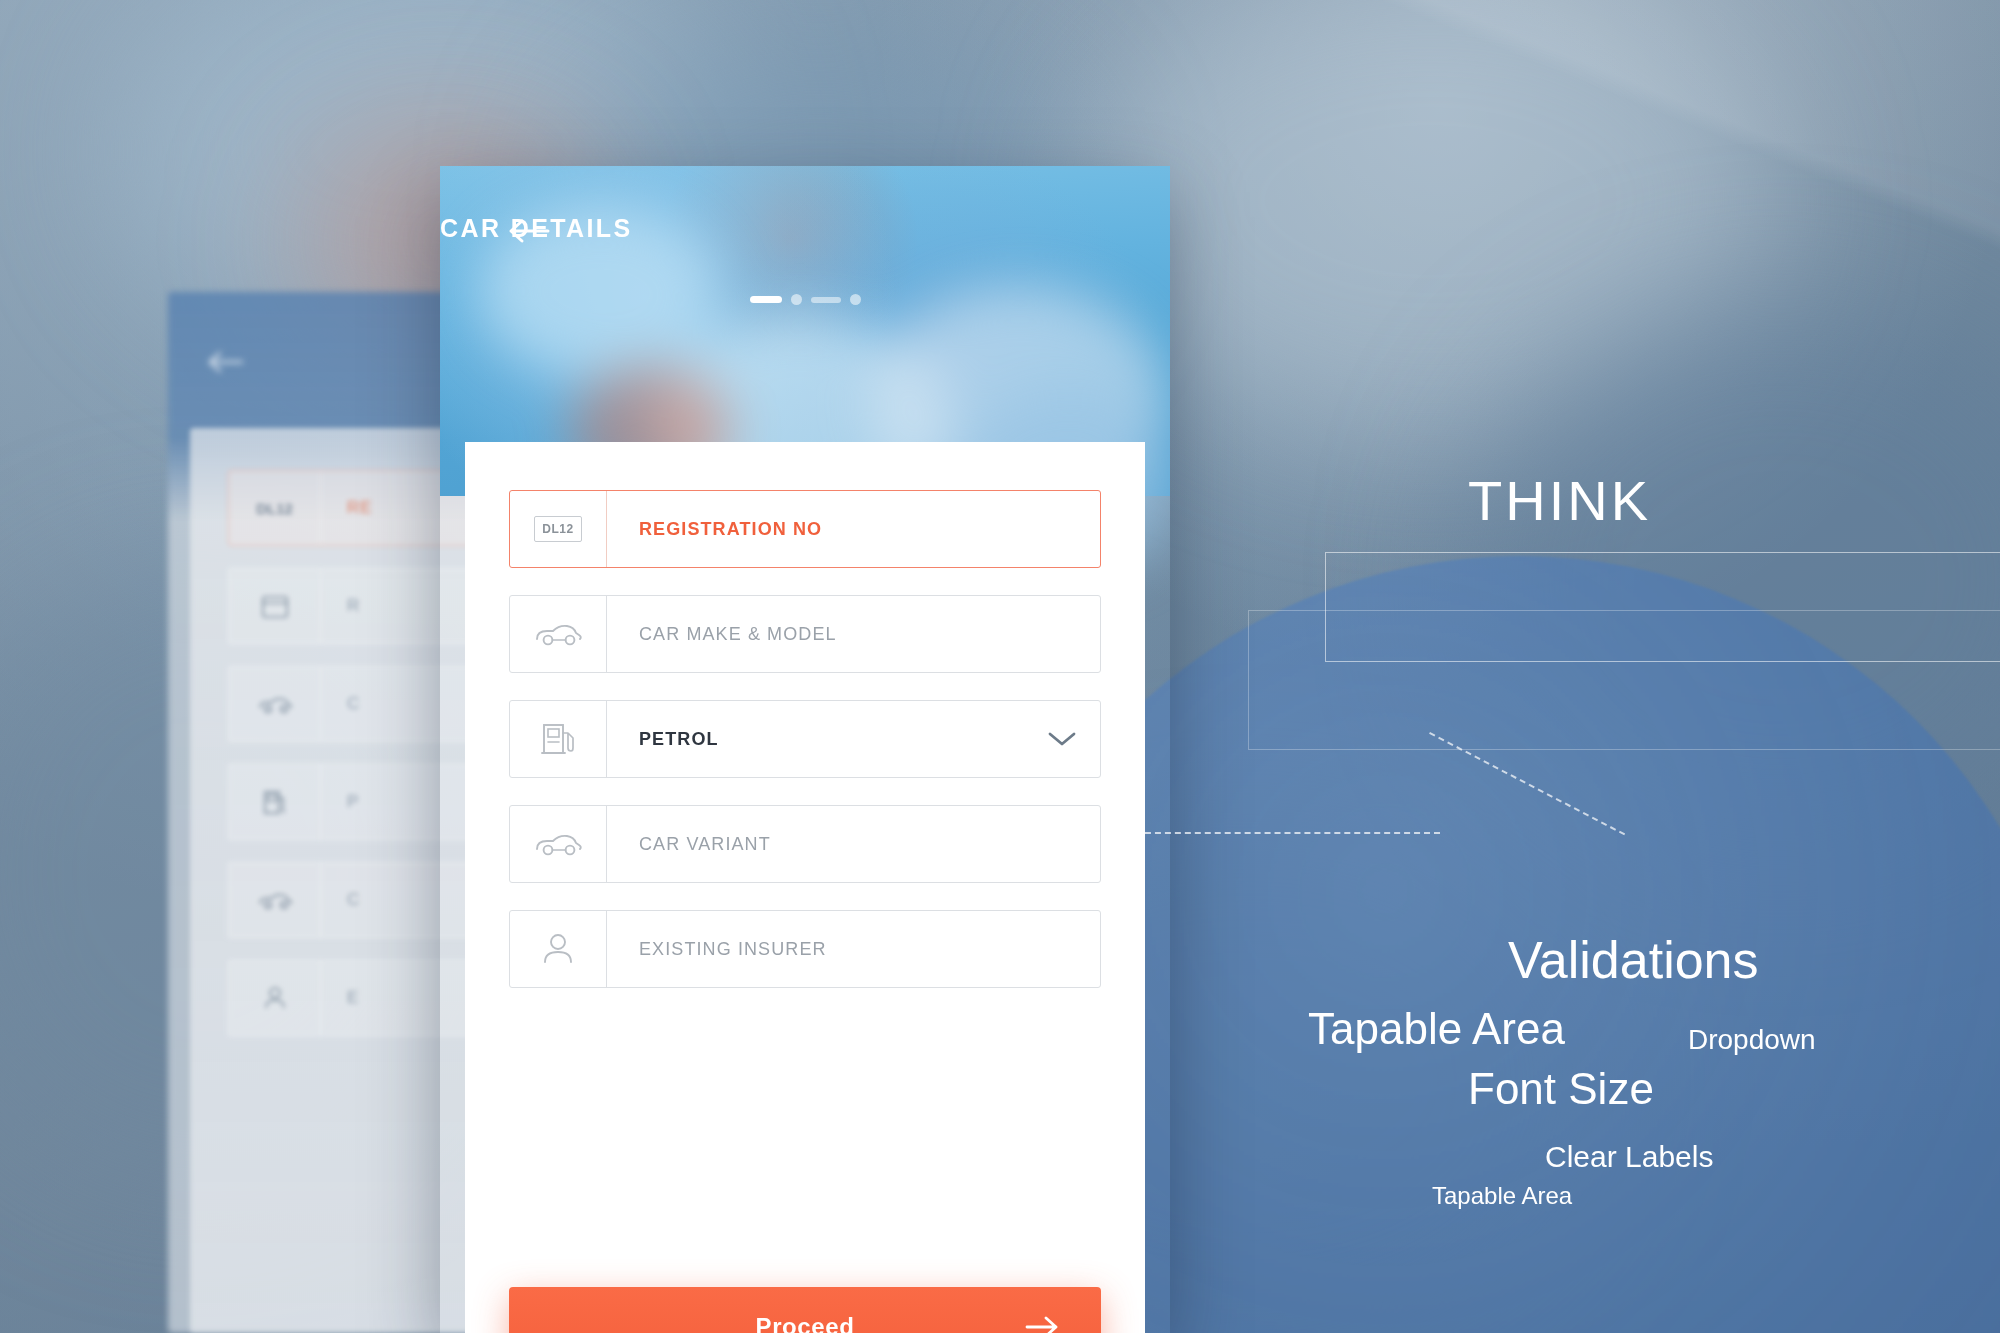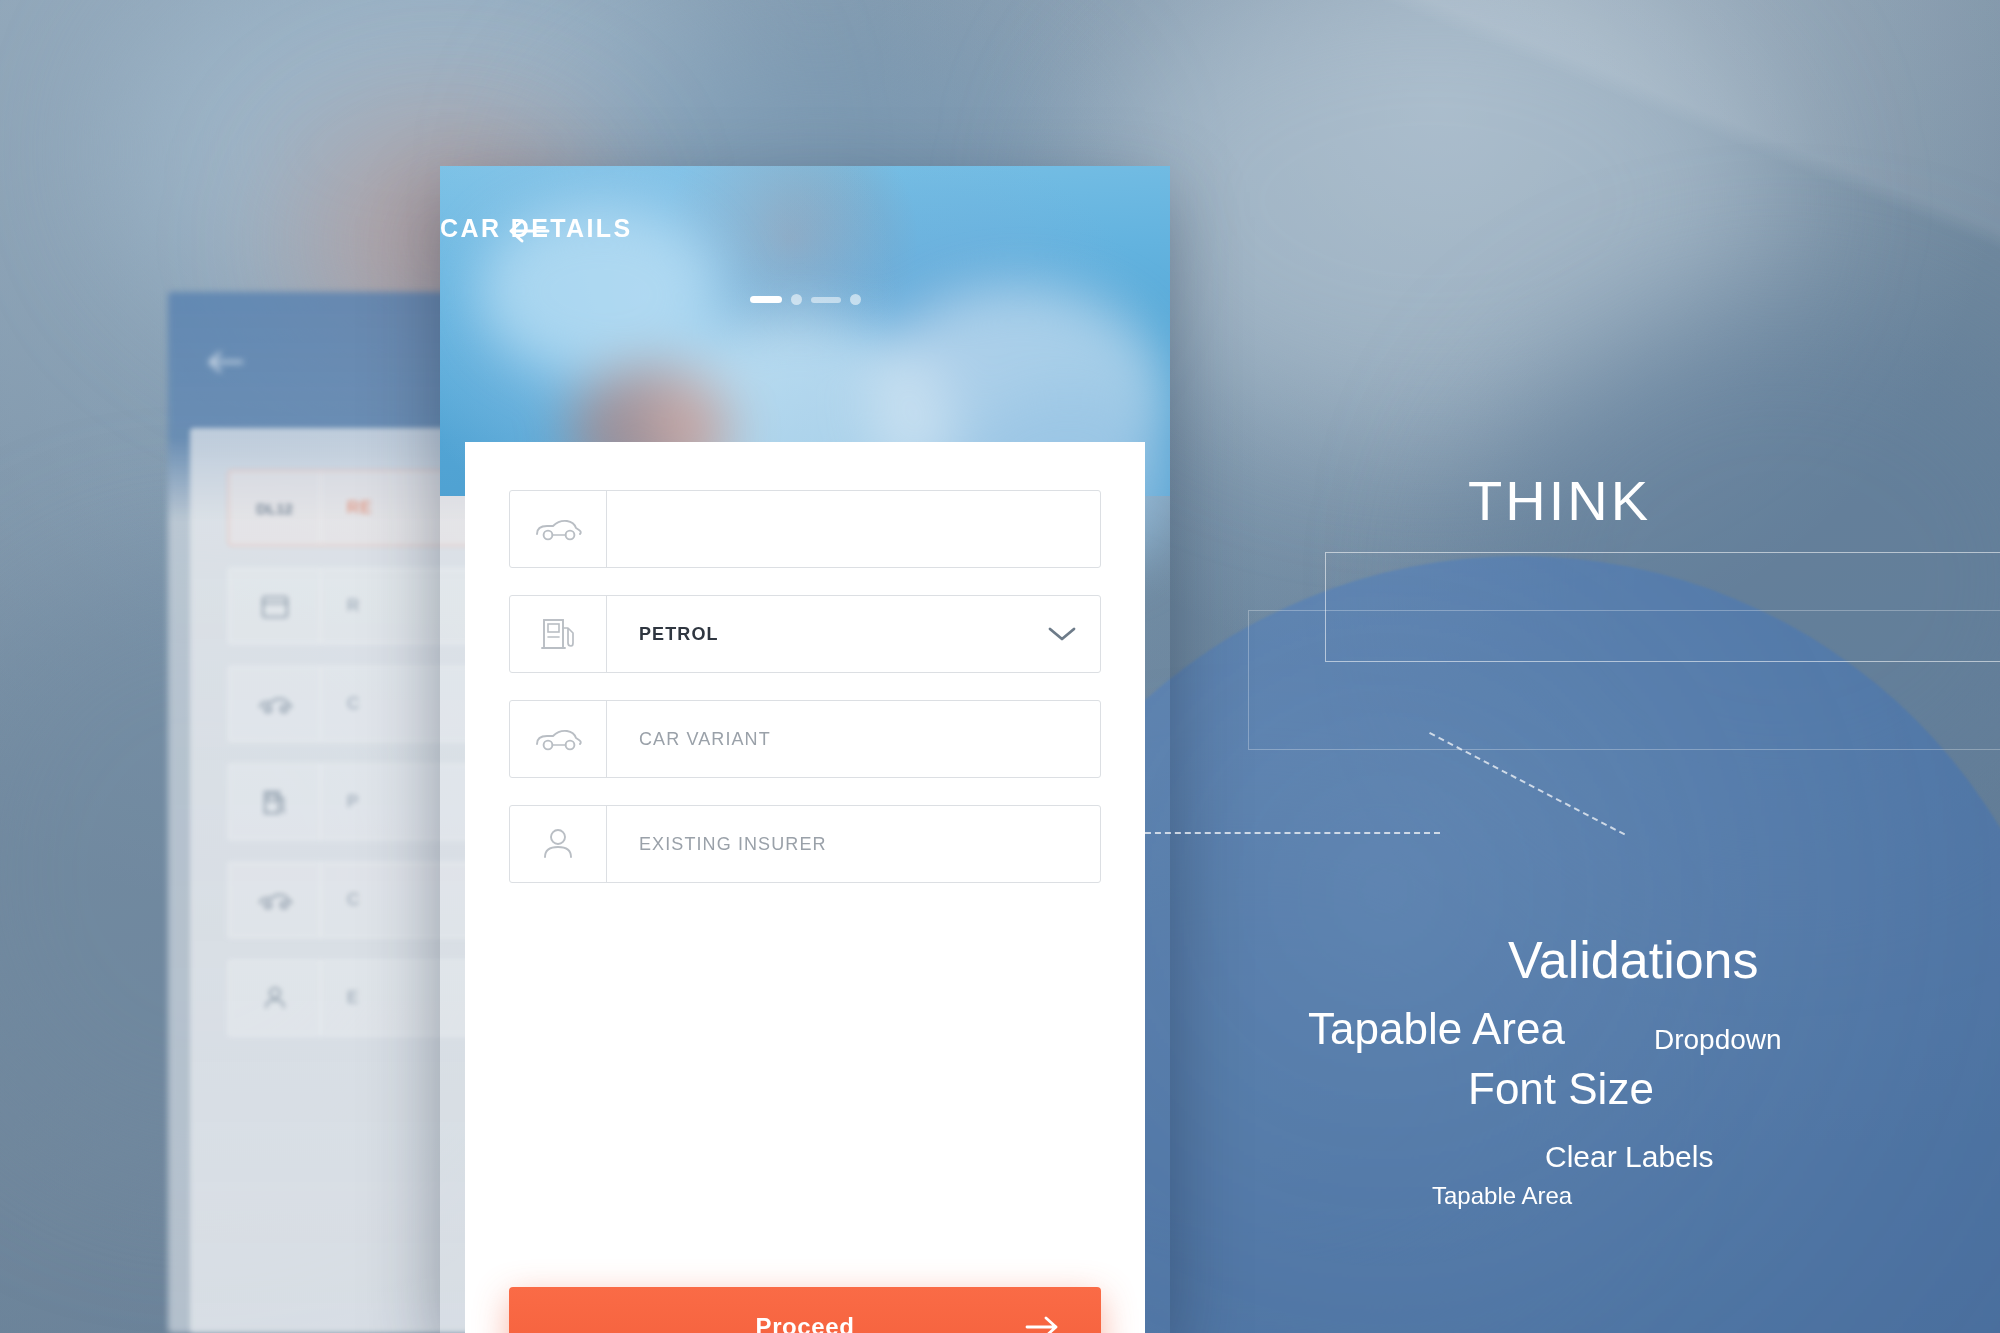--- a/index.html
+++ b/index.html
@@ -312,21 +312,21 @@
     width: 196px; height: 102px;
     border-top: 2px dashed rgba(255,255,255,0.7);
     transform-origin: left top;
     transform: rotate(27.5deg);
     width: 220px;
   }
 
   .ann { position: absolute; color: #ffffff; white-space: nowrap; }
   .ann-validations { left: 1508px; top: 930px;  font-size: 52px; }
   .ann-tapable1    { left: 1308px; top: 1004px; font-size: 44px; }
-  .ann-dropdown    { left: 1654px; top: 1024px; font-size: 28px; }
+  .ann-dropdown    { left: 1688px; top: 1024px; font-size: 28px; }
   .ann-fontsize    { left: 1468px; top: 1064px; font-size: 44px; }
   .ann-clearlabels { left: 1545px; top: 1140px; font-size: 30px; }
   .ann-tapable2    { left: 1432px; top: 1182px; font-size: 24px; }
 
   svg { display: block; }
 </style>
 </head>
 <body>
 
 <div class="stage">
@@ -425,31 +425,38 @@
       <div class="stepper">
         <div class="step-bar"></div>
         <div class="step-dot"></div>
         <div class="step-line"></div>
         <div class="step-dot"></div>
       </div>
     </div>
 
     <div class="form-sheet">
 
+      <div class="field active">
+        <div class="field-icon">
+          <span class="dl12-box">DL12</span>
+        </div>
+        <div class="field-label">REGISTRATION NO</div>
+      </div>
 
 
       <div class="field">
         <div class="field-icon">
           <svg width="52" height="30" viewBox="0 0 52 30">
             <path d="M5 20 Q5 12 15 12 L21 12 Q27 6 35 7 Q42 8 44 14 L47 16 Q50 18 48 20" stroke="currentColor" stroke-width="1.9" fill="none" stroke-linecap="round"></path>
             <circle cx="16" cy="21" r="4.4" stroke="currentColor" stroke-width="1.9" fill="none"></circle>
             <circle cx="38" cy="21" r="4.4" stroke="currentColor" stroke-width="1.9" fill="none"></circle>
             <path d="M20.5 21 H33.5" stroke="currentColor" stroke-width="1.7" stroke-linecap="round"></path>
           </svg>
         </div>
+        <div class="field-label">CAR MAKE &amp; MODEL</div>
       </div>
 
       <div class="field filled">
         <div class="field-icon">
           <svg width="38" height="40" viewBox="0 0 38 40">
             <rect x="5" y="6" width="19" height="28" stroke="currentColor" stroke-width="1.9" fill="none"></rect>
             <rect x="9" y="10" width="11" height="8" stroke="currentColor" stroke-width="1.6" fill="none"></rect>
             <path d="M9 23 H20" stroke="currentColor" stroke-width="1.6" stroke-linecap="round"></path>
             <path d="M24 14 H29 V29 Q29 32 32 32 Q34 32 34 29 V19 L30 15" stroke="currentColor" stroke-width="1.7" fill="none" stroke-linecap="round" stroke-linejoin="round"></path>
             <path d="M3 34 H26" stroke="currentColor" stroke-width="1.9" stroke-linecap="round"></path>

